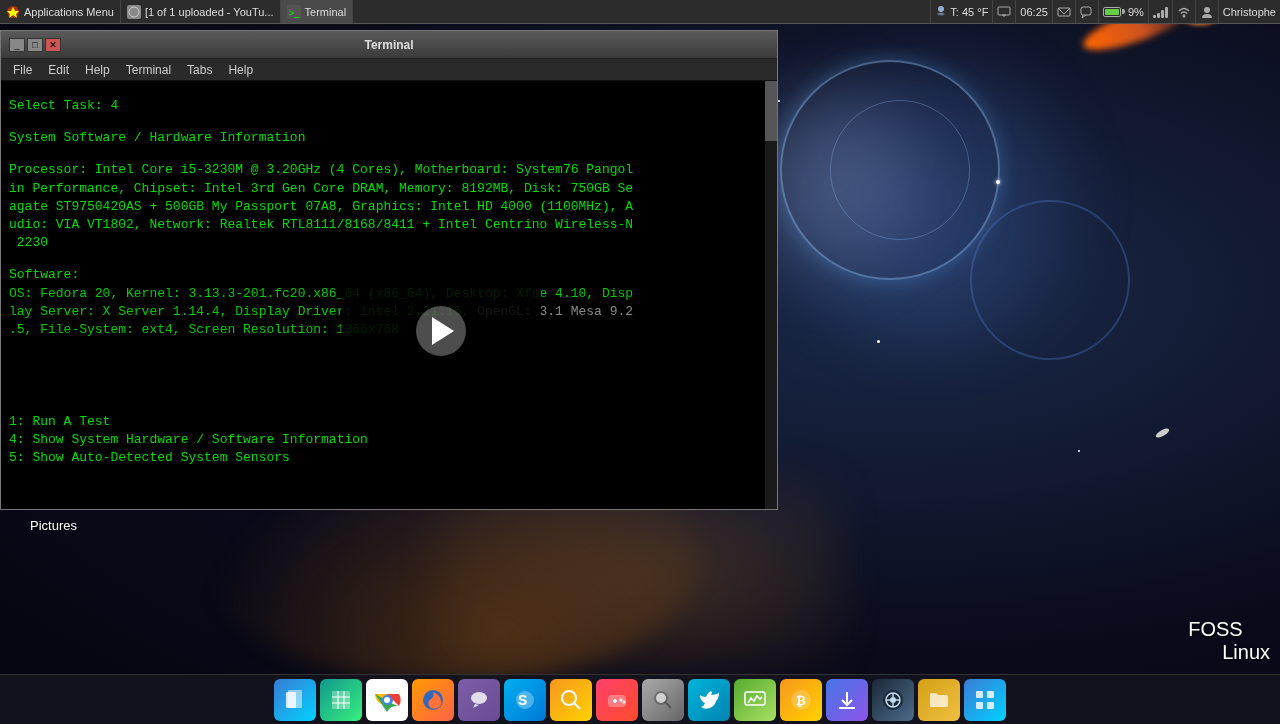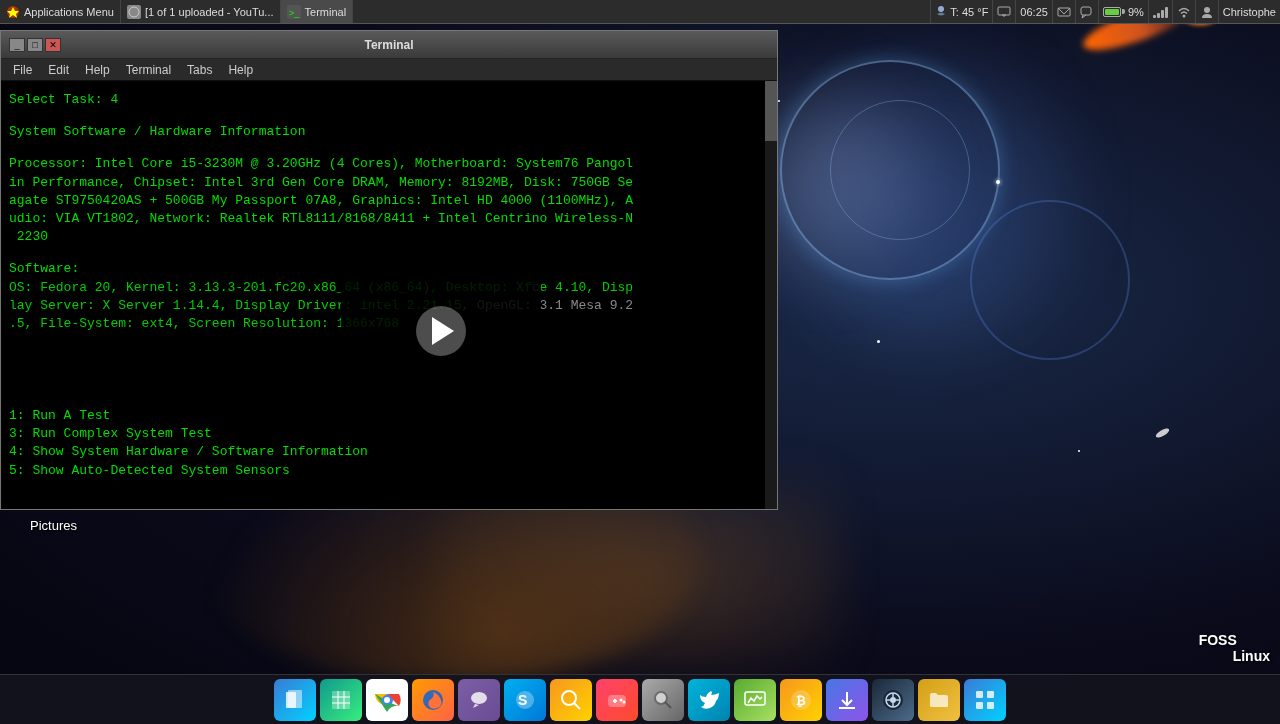--- a/index.html
+++ b/index.html
@@ -150,21 +150,21 @@
     .menu-item {
       font-size: 12px;
       color: #ccc;
       padding: 2px 8px;
       cursor: pointer;
     }
 
     #terminal-content {
       flex: 1;
       background: #000;
-      padding: 10px 8px;
+      padding: 16px 8px;
       font-family: 'Courier New', monospace;
       font-size: 13px;
       color: #00dd00;
       overflow: hidden;
       position: relative;
       line-height: 1.4;
     }
 
     .term-line {
       white-space: pre-wrap;
@@ -314,22 +314,22 @@
       background: #aaa;
       border-radius: 0 2px 2px 0;
     }
 
     
     #foss-watermark {
       position: absolute;
       bottom: 60px;
       right: 10px;
       color: white;
-      font-size: 14px;
-      font-weight: bold;
+      font-size: 20px;
+      font-weight: normal;
       text-shadow: 1px 1px 3px rgba(0,0,0,0.8);
       pointer-events: none;
     }
 
     #foss-watermark .foss {
       color: #fff;
     }
     #foss-watermark .linux {
       color: #fff;
       margin-left: 34px;
@@ -505,21 +505,20 @@
  2230</div>
     <div class="term-blank"></div>
     <div class="term-line">Software:</div>
     <div class="term-line" style="color:#00cc00;">OS: Fedora 20, Kernel: 3.13.3-201.fc20.x86_64 (x86_64), Desktop: Xfce 4.10, Disp
 lay Server: X Server 1.14.4, Display Driver: intel 2.21.15<span style="color:#888;">, OpenGL: 3.1 Mesa 9.2</span>
 .5, File-System: ext4, Screen Resolution: 1366x768</div>
     <div class="term-blank"></div>
 
     <div style="height: 60px;"></div>
     <div class="term-line">1: Run A Test</div>
-    <div class="term-line">3: Run Complex System Test</div>
     <div class="term-line">4: Show System Hardware / Software Information</div>
     <div class="term-line">5: Show Auto-Detected System Sensors</div>
 
     <div id="video-overlay">
       <div class="play-btn">
         <div class="play-triangle"></div>
       </div>
     </div>
 
     <div id="terminal-scrollbar">

